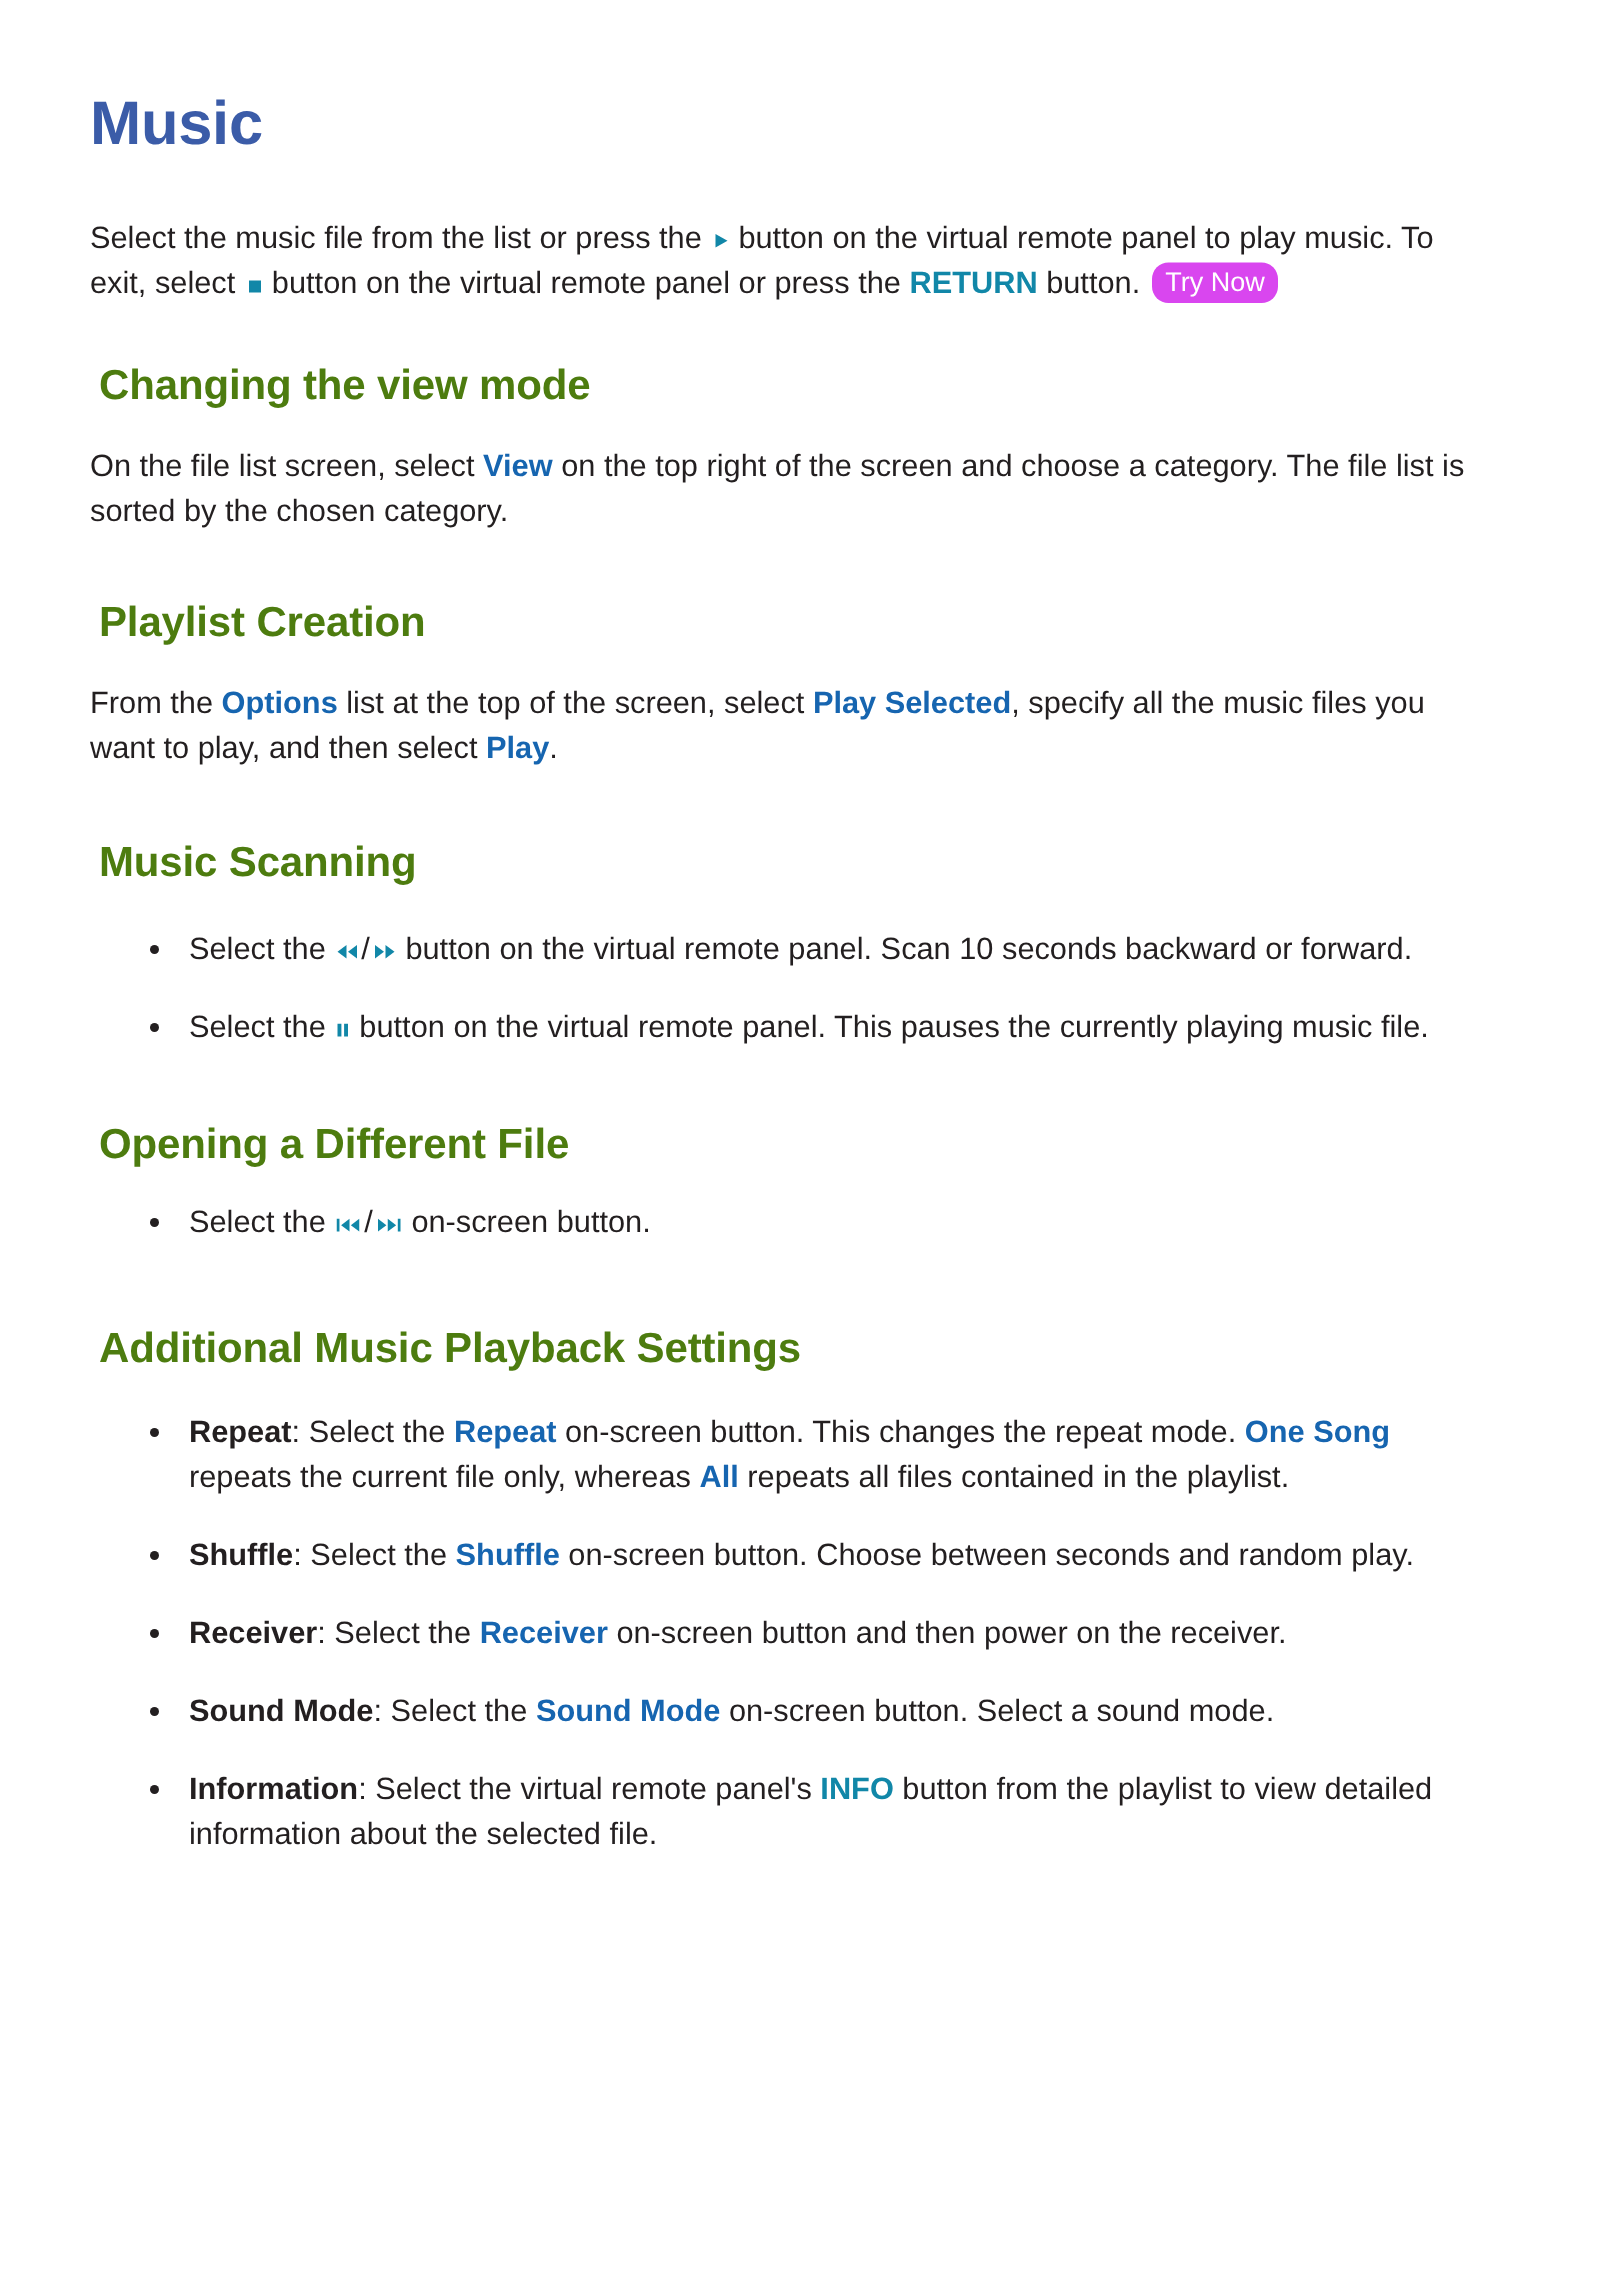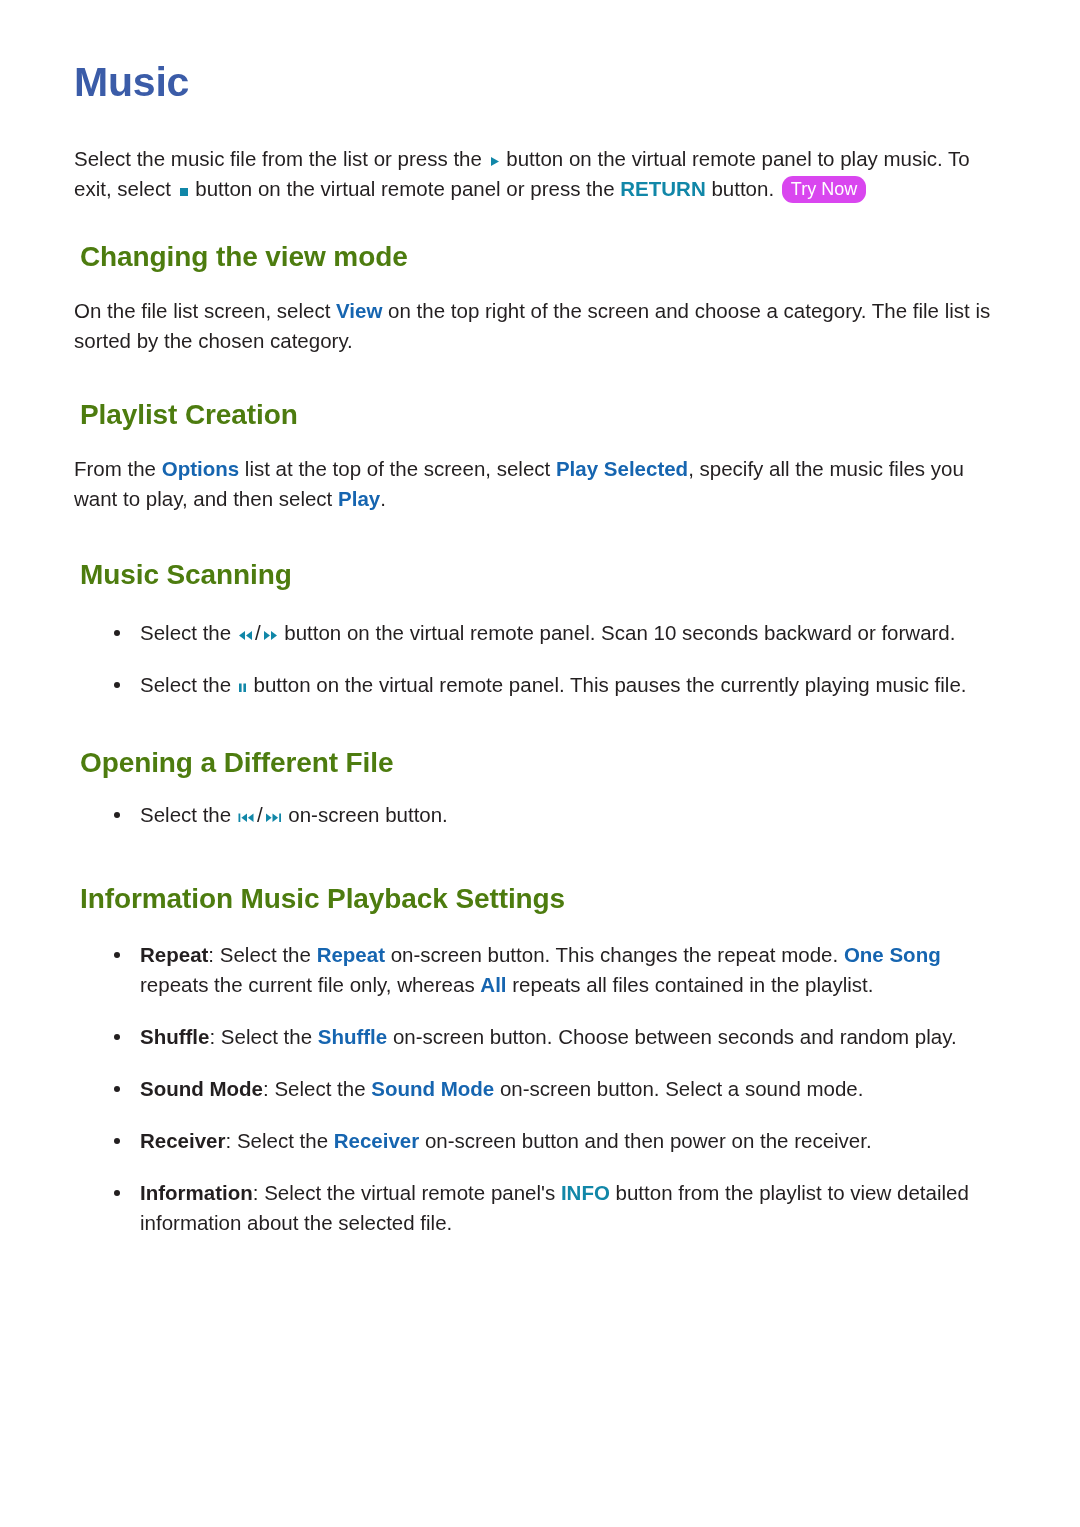--- a/index.html
+++ b/index.html
@@ -17,21 +17,21 @@
   }
   .page {
     position: absolute;
     left: 0; top: 0;
     width: 1080px;
     height: 1527px;
     padding: 0;
   }
   .content {
     position: absolute;
-    left: 74px;
+    left: 60px;
     top: 58px;
     width: 930px;
   }
 
   
   h1.page-title {
     font-size: 41px;
     line-height: 48px;
     font-weight: bold;
     color: #3b5ca8;
@@ -172,24 +172,24 @@
                 <polygon points="16.5,2.5 16.5,11 10.9,6.75" fill="#1187a8"></polygon>
               </svg></span><span class="slash">/</span><span class="mglyph"><svg width="19" height="13" viewBox="0 0 19 13" aria-hidden="true">
                 <polygon points="2,2.5 2,11 7.6,6.75" fill="#1187a8"></polygon>
                 <polygon points="8.5,2.5 8.5,11 14.1,6.75" fill="#1187a8"></polygon>
                 <rect x="15.2" y="2.5" width="1.8" height="8.5" fill="#1187a8"></rect>
               </svg></span><span> on-screen button.</span></li>
       </ul>
     </div>
 
     <div class="section" style="margin-top:52px;">
-      <h2 class="section-title" style="margin-bottom:24px;">Information Music Playback Settings</h2>
+      <h2 class="section-title" style="margin-bottom:24px;">Additional Music Playback Settings</h2>
       <ul class="bullets">
         <li><span class="kw-bold">Repeat</span><span>: Select the </span><span class="kw-blue">Repeat</span><span> on-screen button. This changes the repeat mode. </span><span class="kw-blue">One Song</span><span> repeats the current file only, whereas </span><span class="kw-blue">All</span><span> repeats all files contained in the playlist.</span></li>
         <li><span class="kw-bold">Shuffle</span><span>: Select the </span><span class="kw-blue">Shuffle</span><span> on-screen button. Choose between seconds and random play.</span></li>
+        <li><span class="kw-bold">Receiver</span><span>: Select the </span><span class="kw-blue">Receiver</span><span> on-screen button and then power on the receiver.</span></li>
         <li><span class="kw-bold">Sound Mode</span><span>: Select the </span><span class="kw-blue">Sound Mode</span><span> on-screen button. Select a sound mode.</span></li>
-        <li><span class="kw-bold">Receiver</span><span>: Select the </span><span class="kw-blue">Receiver</span><span> on-screen button and then power on the receiver.</span></li>
         <li><span class="kw-bold">Information</span><span>: Select the virtual remote panel's </span><span class="kw-teal">INFO</span><span> button from the playlist to view detailed information about the selected file.</span></li>
       </ul>
     </div>
 
   </div>
 </div>
 
 </body></html>

